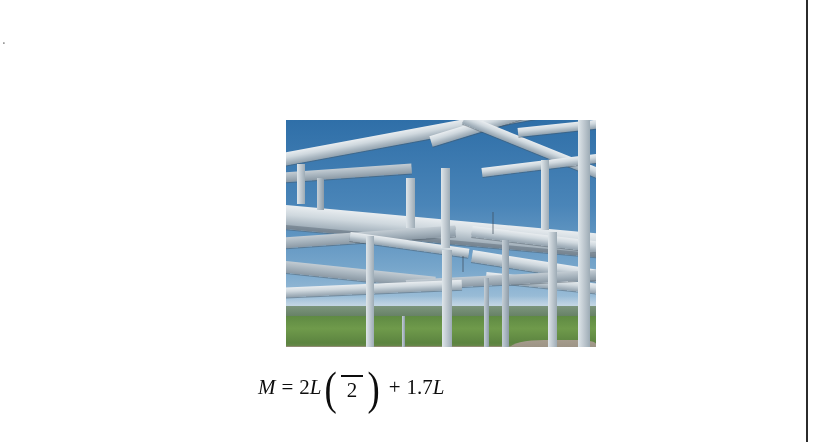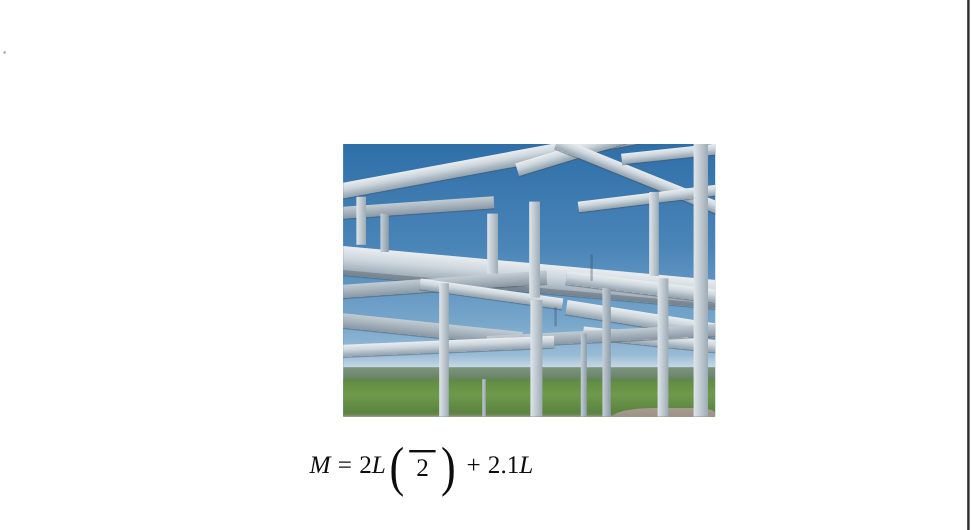--- a/index.html
+++ b/index.html
@@ -259,18 +259,18 @@
     <span class="eq-op">=</span>
     <span class="eq-num">2</span>
     <span class="eq-var">L</span>
     <span class="paren">(</span>
     <span class="frac">
       <span class="bar"></span>
       <span class="denom">2</span>
     </span>
     <span class="paren">)</span>
     <span class="eq-op">+</span>
-    <span class="eq-num">2.1</span>
+    <span class="eq-num">1.7</span>
     <span class="eq-var">L</span>
   </div>
 
   <div class="page-edge"></div>
 </div>
 
 </body></html>

